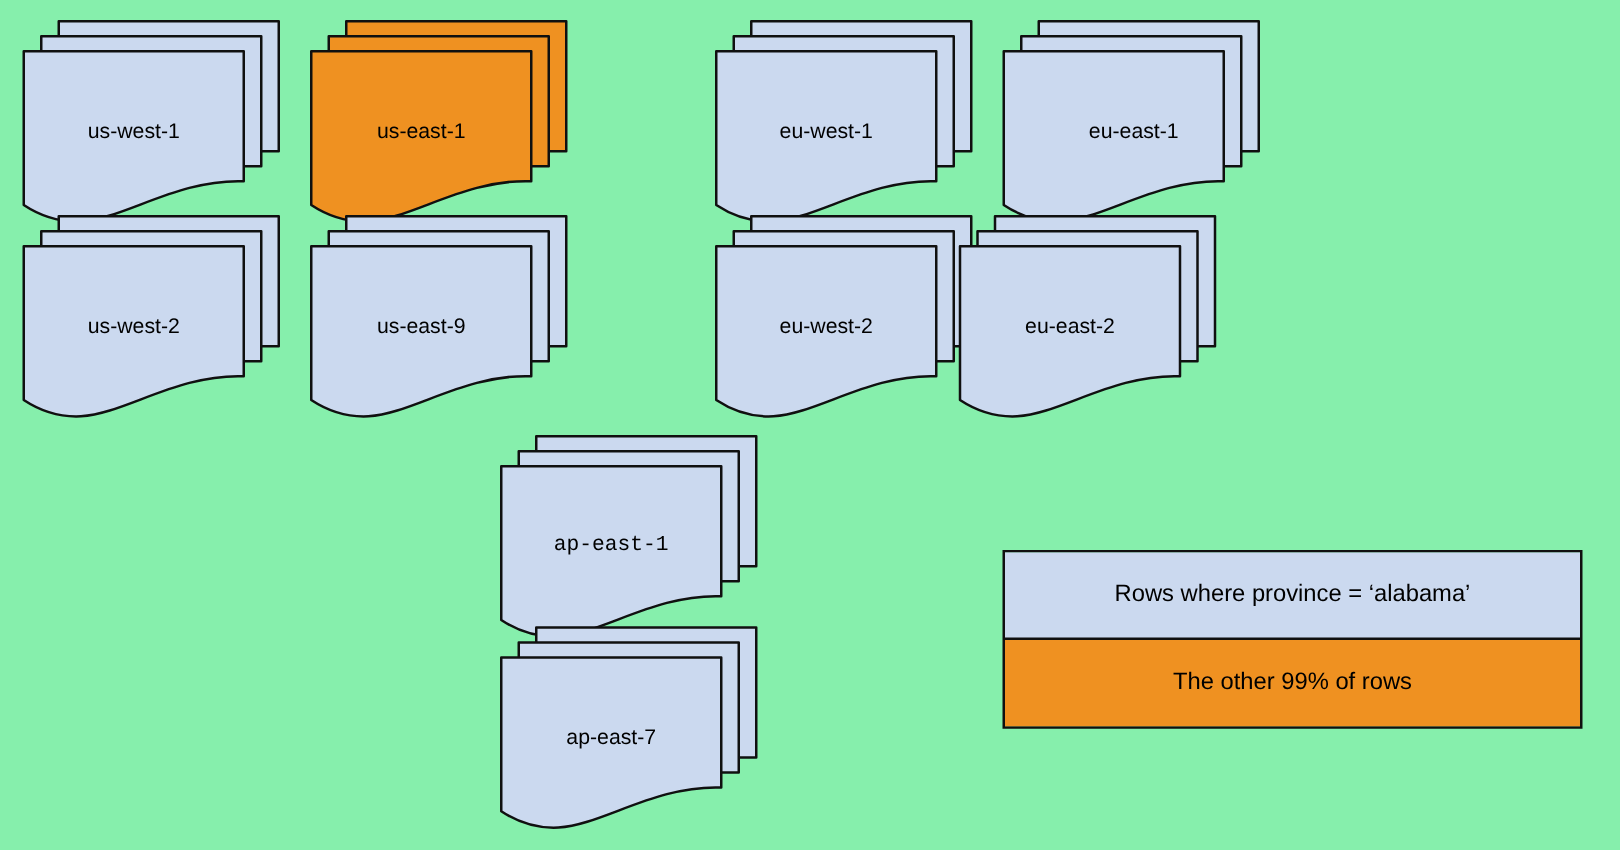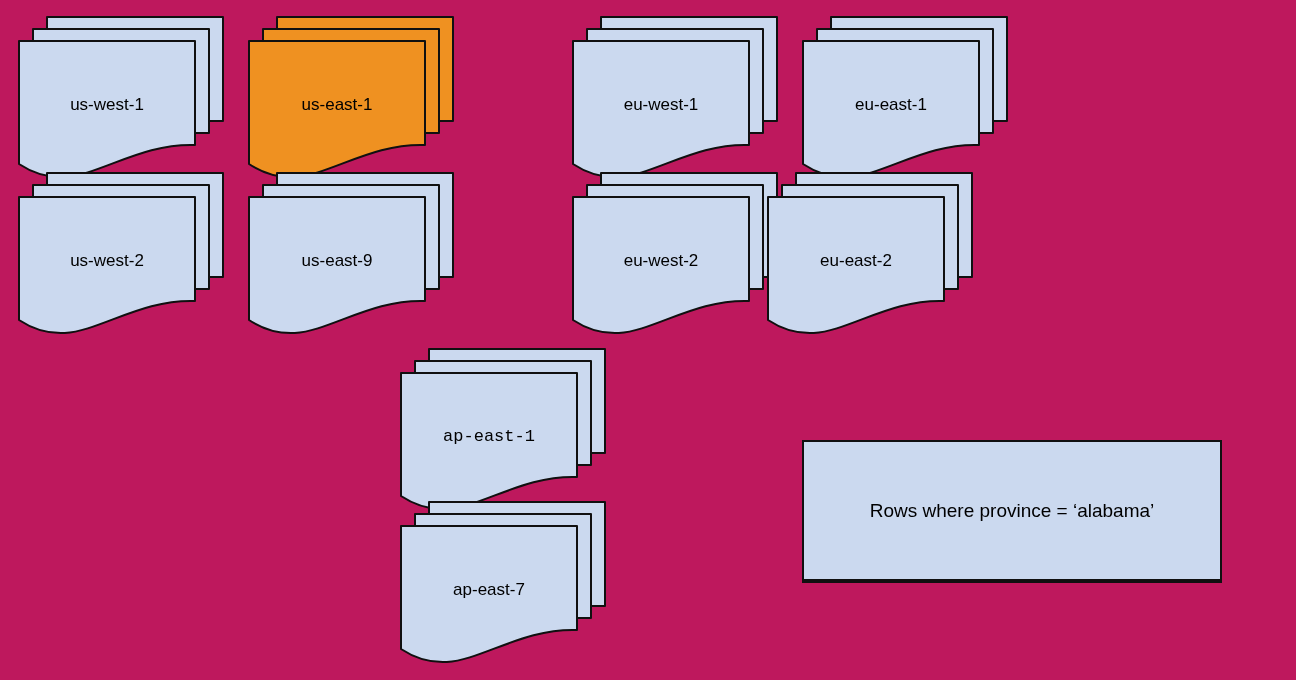--- a/index.html
+++ b/index.html
@@ -7,21 +7,21 @@
     padding: 0;
     background: #ffffff;
   }
   body {
     font-family: "Liberation Sans", sans-serif;
   }
   #canvas {
     position: relative;
     width: 1296px;
     height: 680px;
-    background: #be185d;
+    background: #86efac;
     overflow: hidden;
   }
   .doc-stack {
     position: absolute;
     width: 212px;
     height: 160px;
   }
   .doc-stack svg {
     position: absolute;
     top: 0;
@@ -36,21 +36,21 @@
     text-align: center;
     font-size: 17px;
     color: #000000;
     line-height: 1;
     white-space: nowrap;
   }
   .legend {
     position: absolute;
     left: 802px;
     top: 440px;
-    width: 420px;
+    width: 464px;
     height: 143px;
     border: 2px solid #101010;
     box-sizing: border-box;
     display: flex;
     flex-direction: column;
   }
   .legend-row {
     flex: 1 1 50%;
     display: flex;
     align-items: center;
@@ -115,21 +115,21 @@
           <g transform="translate(28,0)">
             <path d="M0,0 L176,0 L176,104 L0,104 Z" fill="#cbd9ef" stroke="#101010" stroke-width="2" stroke-linejoin="round"></path>
           </g>
           <g transform="translate(14,12)">
             <path d="M0,0 L176,0 L176,104 L0,104 Z" fill="#cbd9ef" stroke="#101010" stroke-width="2" stroke-linejoin="round"></path>
           </g>
           <g transform="translate(0,24)">
             <path d="M0,0 L176,0 L176,104 C123.19999999999999,102 80.96000000000001,134 45.760000000000005,136 C26.4,137 10.559999999999999,130 0,123 Z" fill="#cbd9ef" stroke="#101010" stroke-width="2" stroke-linejoin="round"></path>
           </g>
         </svg>
-        <div class="doc-label" style="top: 79px;">eu-east-1</div>
+        <div class="doc-label" style="top: 79px; padding-left: 16px;">eu-east-1</div>
       </div>
       <div class="doc-stack" style="left: 19px; top: 173px;">
         <svg width="212" height="160">
           <g transform="translate(28,0)">
             <path d="M0,0 L176,0 L176,104 L0,104 Z" fill="#cbd9ef" stroke="#101010" stroke-width="2" stroke-linejoin="round"></path>
           </g>
           <g transform="translate(14,12)">
             <path d="M0,0 L176,0 L176,104 L0,104 Z" fill="#cbd9ef" stroke="#101010" stroke-width="2" stroke-linejoin="round"></path>
           </g>
           <g transform="translate(0,24)">
@@ -207,14 +207,17 @@
           </g>
         </svg>
         <div class="doc-label" style="top: 79px;">ap-east-7</div>
       </div>
     </div>
 
   <div class="legend" style="border-color: rgb(16, 16, 16);">
     <div class="legend-row top" style="background: rgb(203, 217, 239); border-bottom-color: rgb(16, 16, 16);">
       <span>Rows where province = ‘alabama’</span>
     </div>
+    <div class="legend-row" style="background: rgb(239, 145, 33);">
+      <span>The other 99% of rows</span>
+    </div>
   </div>
 </div>
 
 </body></html>

